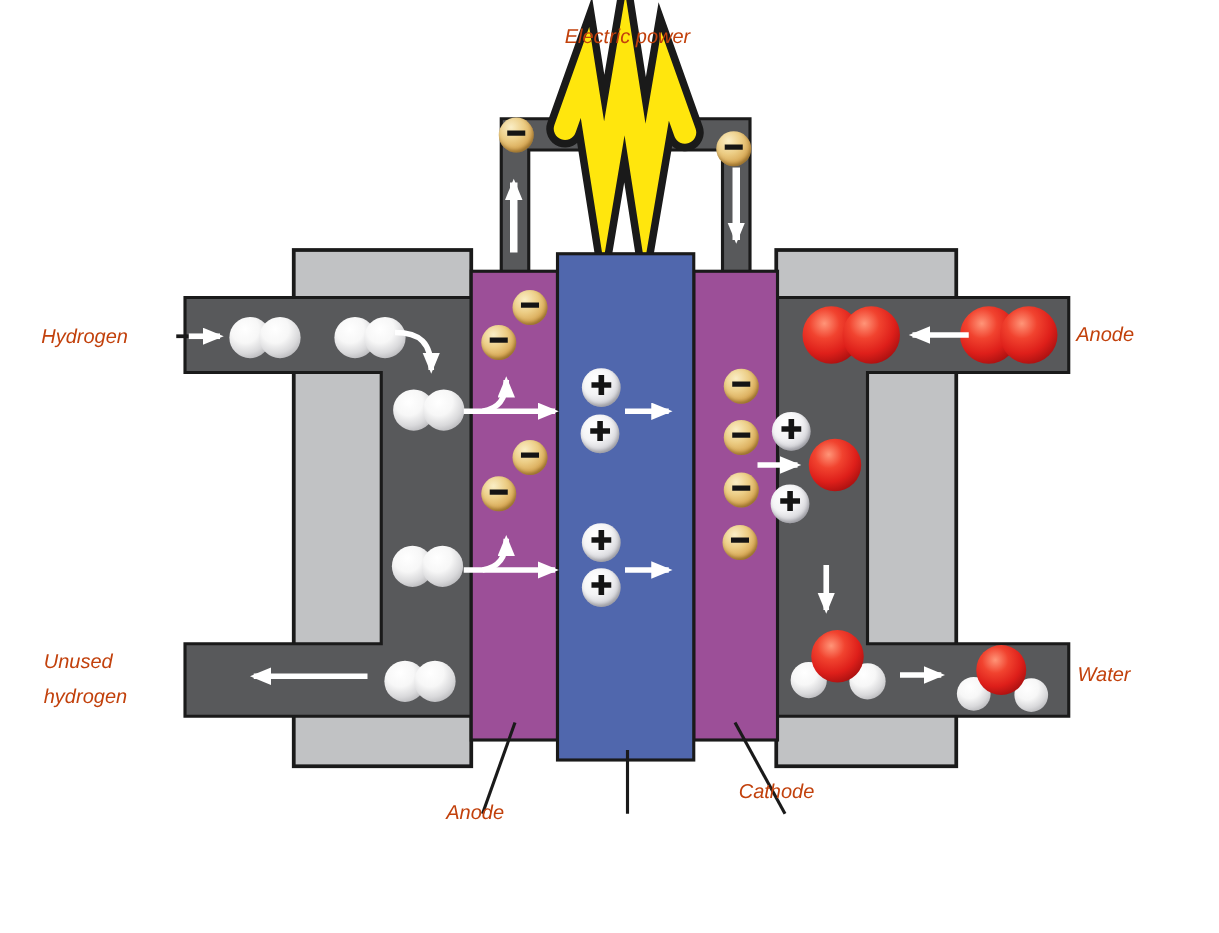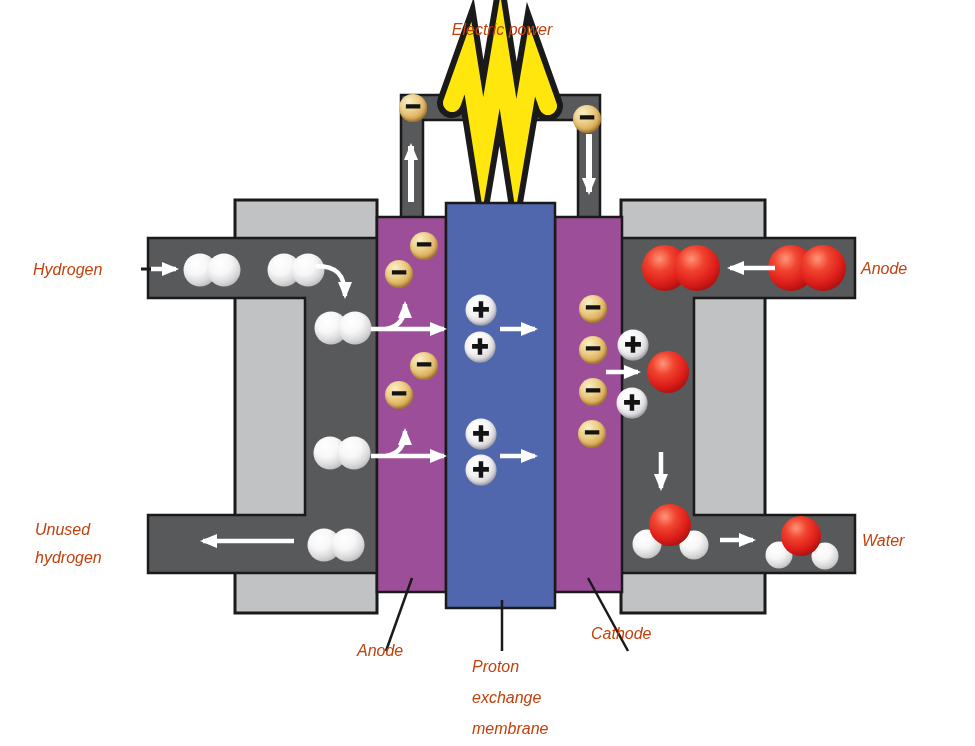--- a/index.html
+++ b/index.html
@@ -175,18 +175,15 @@
       <span>+</span>
     </div>
 
   <div class="lbl center" style="left:402px;top:15px;width:200px">Electric power</div>
   <div class="lbl" style="left:33px;top:255px">Hydrogen</div>
   <div class="lbl" style="left:861px;top:254px">Anode</div>
   <div class="lbl" style="left:35px;top:516px;line-height:28px">Unused
 hydrogen</div>
   <div class="lbl" style="left:862px;top:526px">Water</div>
   <div class="lbl" style="left:357px;top:636px">Anode</div>
-  <div class="lbl" style="left:472px;top:651px;line-height:31px">Proton
-exchange
-membrane</div>
   <div class="lbl" style="left:591px;top:619px">Cathode</div>
 
 </div>
 
 </body></html>

